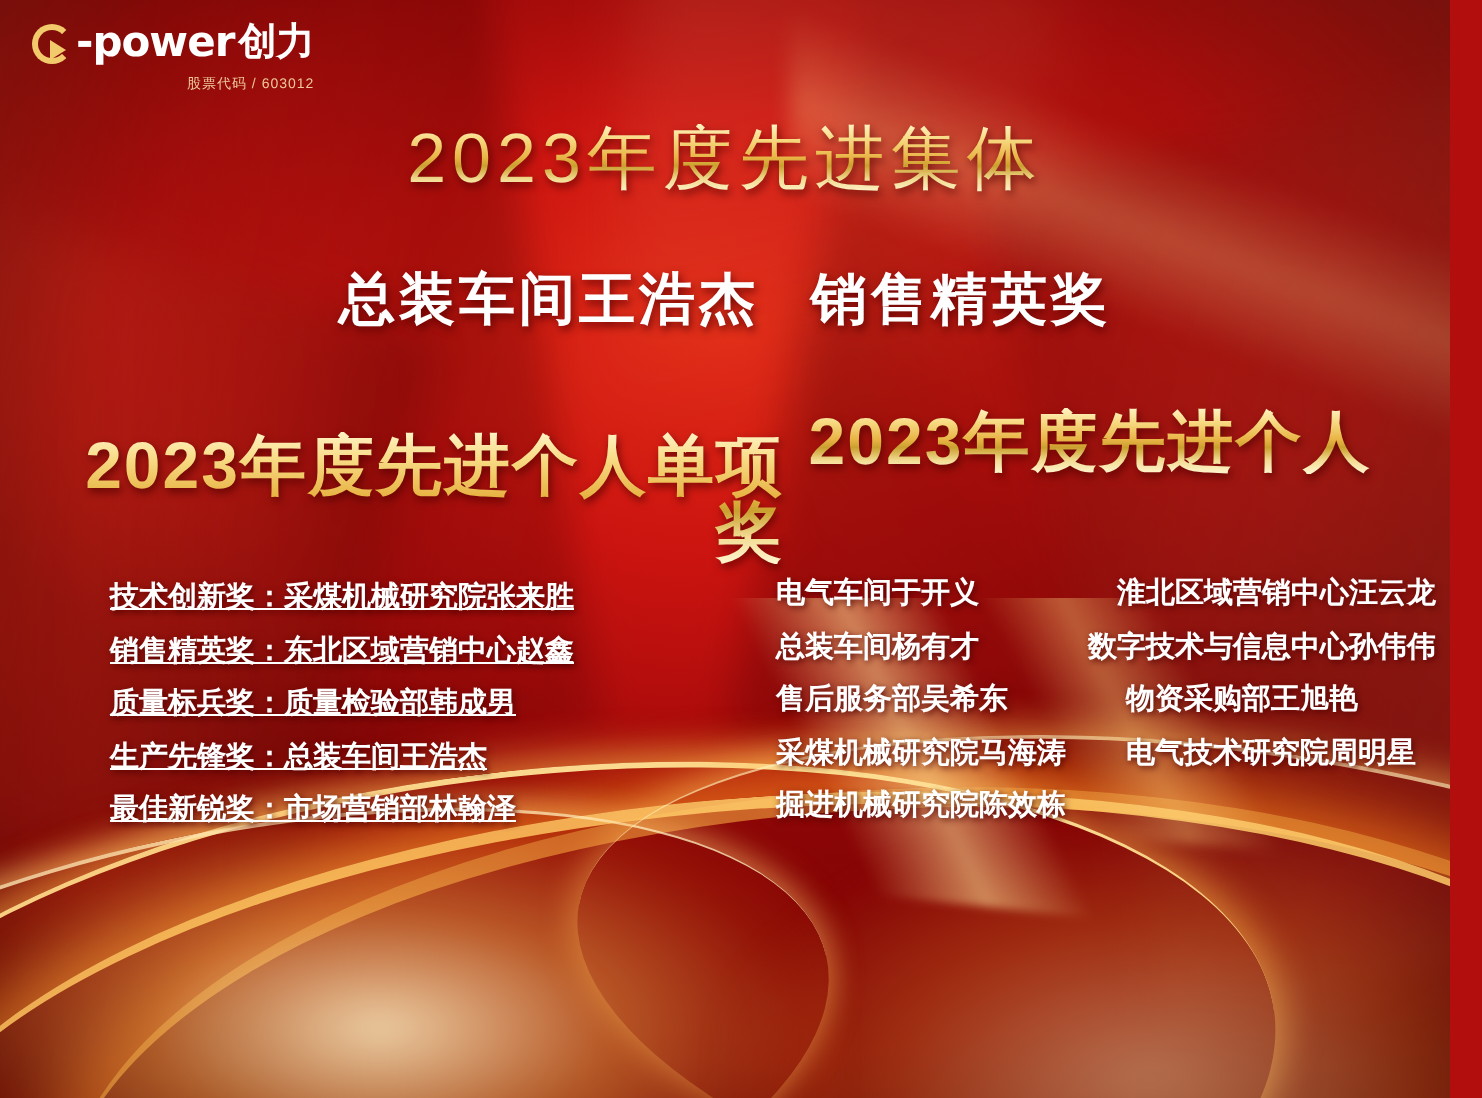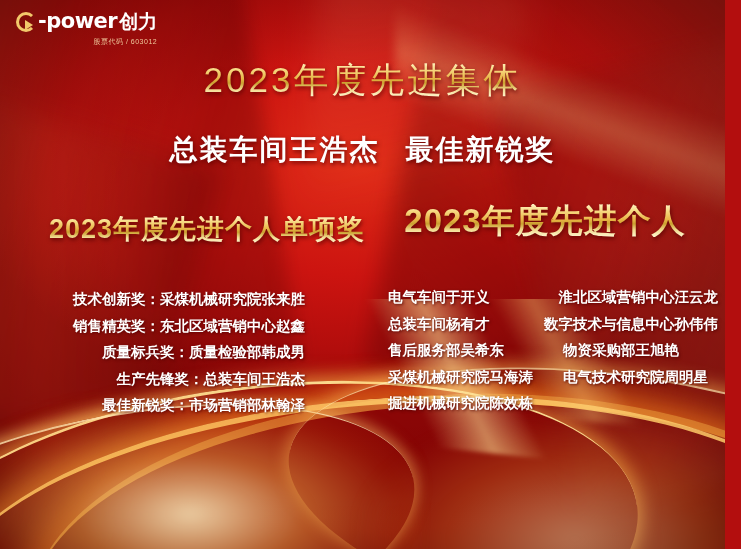--- a/index.html
+++ b/index.html
@@ -92,32 +92,32 @@
     -webkit-text-fill-color:transparent;
     filter:drop-shadow(1px 2px 2px rgba(80,0,0,.75));
   }
   #title{position:absolute;top:62px;left:0;right:0;text-align:center;z-index:6;
       font-size:35px;font-weight:normal;letter-spacing:3px;line-height:1;}
   #subtitle{position:absolute;top:136px;left:0;right:0;text-align:center;z-index:6;
       color:#fff;font-size:28px;font-weight:bold;letter-spacing:2px;line-height:1;
       text-shadow:1px 2px 4px rgba(90,0,0,.85);}
   #subtitle .gap{display:inline-block;width:26px;}
 
-  #sec-left-h{position:absolute;top:216px;left:22px;width:370px;text-align:center;z-index:6;
-      font-size:27px;font-weight:bold;letter-spacing:1px;line-height:1;}
+  #sec-left-h{position:absolute;top:216px;left:22px;width:370px;text-align:right;z-index:6;
+      font-size:33px;font-weight:bold;letter-spacing:1px;line-height:1;}
   #sec-right-h{position:absolute;top:204px;left:400px;width:290px;text-align:center;z-index:6;
       font-size:33px;font-weight:bold;letter-spacing:1px;line-height:1;}
 
   
   .col{position:absolute;z-index:6;}
   #col-left{top:286px;left:55px;width:250px;}
   #col-right{top:284px;left:388px;width:330px;}
   .aw-row{color:#fff;font-size:14.5px;line-height:26.5px;white-space:nowrap;
       text-shadow:1px 1px 3px rgba(80,0,0,.9);font-weight:bold;}
-  #col-left .aw-row{text-align:right;}
+  #col-left .aw-row{text-align:left;text-decoration:underline;}
   .nm-row{display:flex;color:#fff;font-size:14.5px;line-height:26.5px;
       text-shadow:1px 1px 3px rgba(80,0,0,.9);font-weight:bold;white-space:nowrap;}
   .nm-a{width:175px;}
   .nm-b{flex:1;}
 </style>
 </head>
 <body>
 
 <div id="poster">
 
@@ -134,21 +134,21 @@
       <span class="logo-mark"></span>
       <span class="logo-word">-power</span>
       <span class="logo-cn">创力</span>
     </div>
     <div class="logo-sub">股票代码 / 603012</div>
   </div>
 
   <div id="title" class="gold">2023年度先进集体</div>
 
   <div id="subtitle">
-    <span>总装车间王浩杰</span><span class="gap"></span><span>最佳新锐奖</span>
+    <span>总装车间王浩杰</span><span class="gap"></span><span>销售精英奖</span>
   </div>
 
   <div id="sec-left-h" class="gold">2023年度先进个人单项奖</div>
   <div id="sec-right-h" class="gold">2023年度先进个人</div>
 
   <div id="col-left" class="col">
     <div class="aw-row">技术创新奖：采煤机械研究院张来胜</div>
     <div class="aw-row">销售精英奖：东北区域营销中心赵鑫</div>
     <div class="aw-row">质量标兵奖：质量检验部韩成男</div>
     <div class="aw-row">生产先锋奖：总装车间王浩杰</div>

